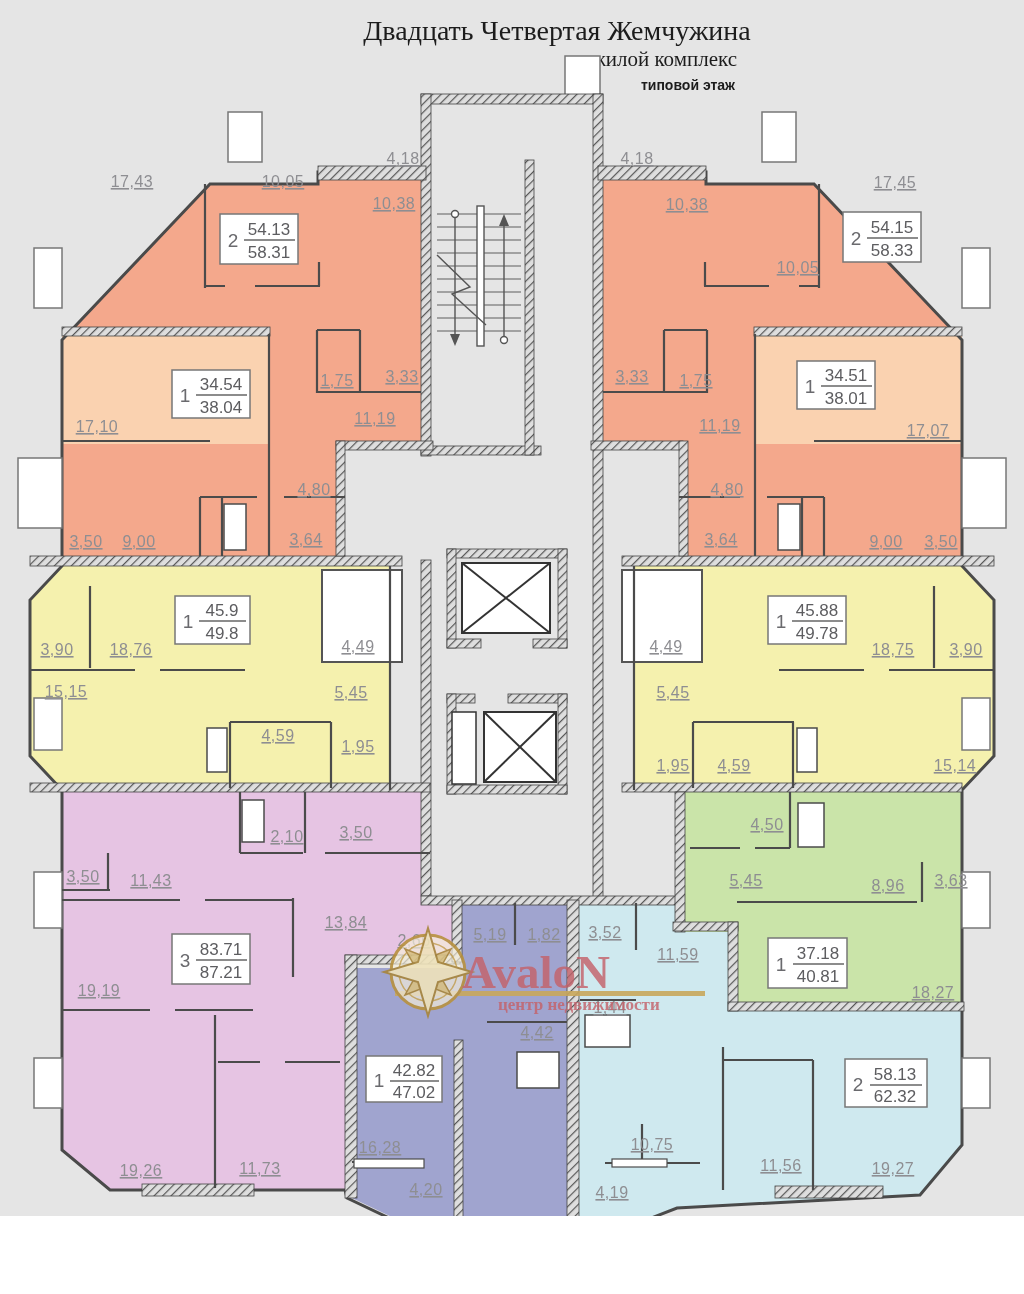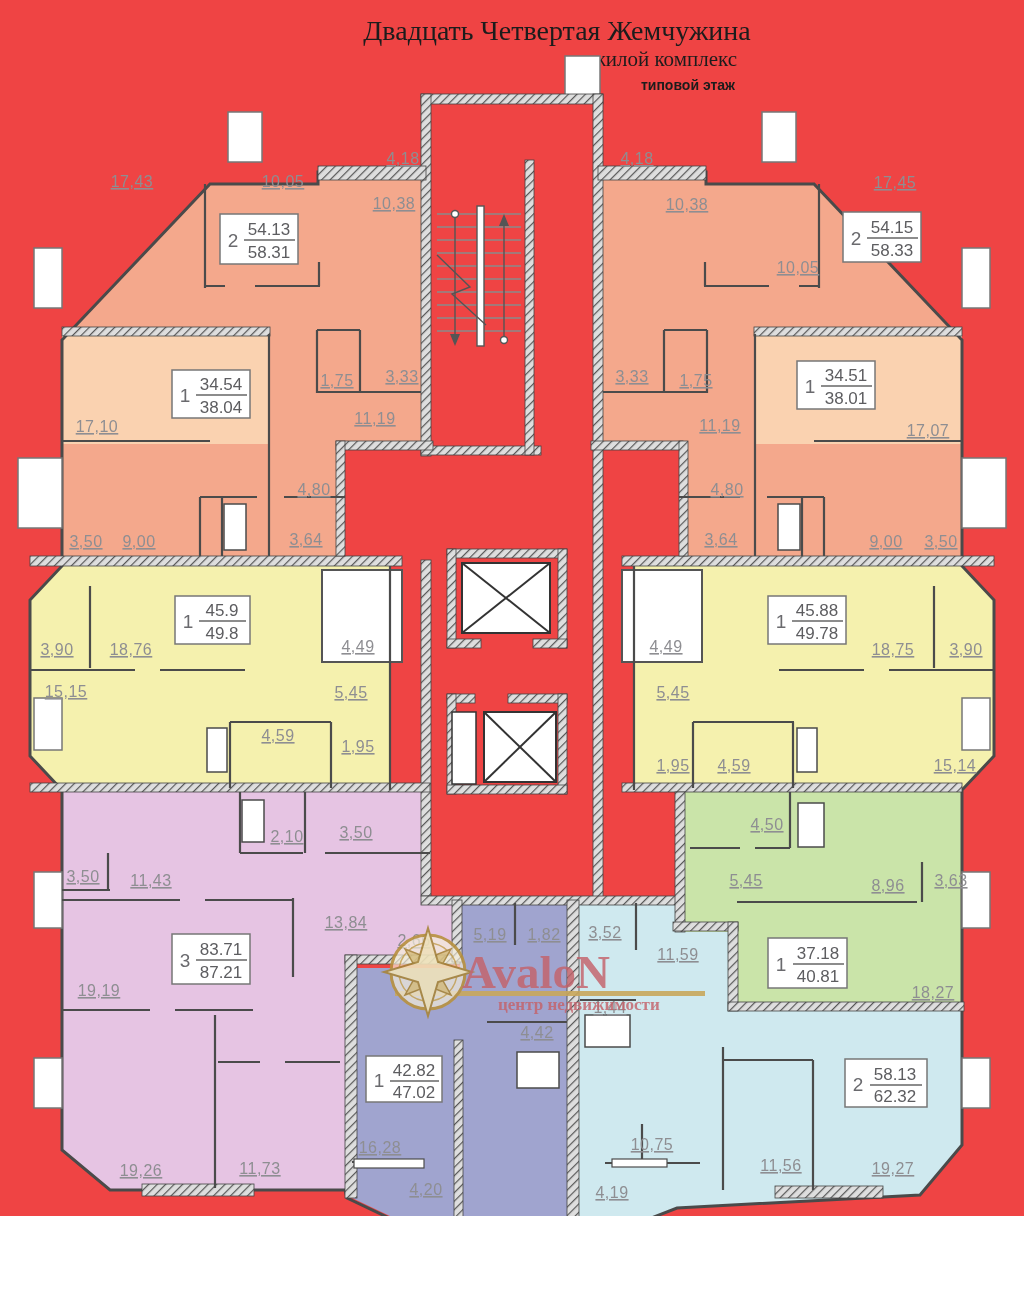--- a/index.html
+++ b/index.html
@@ -1,16 +1,16 @@
 <!DOCTYPE html>
 <html><head>
 <meta charset="utf-8">
 <style>
   html,body{margin:0;padding:0;background:#fff;}
-  #stage{position:relative;width:1024px;height:1216px;background:#ef4444;overflow:hidden;
+  #stage{position:relative;width:1024px;height:1216px;background:#e5e5e5;overflow:hidden;
          font-family:"Liberation Sans",sans-serif;}
   svg{position:absolute;left:0;top:0;}
   text{user-select:none;}
   .dim{font-family:"Liberation Sans",sans-serif;font-size:16px;fill:#8e8e92;
        letter-spacing:.5px;text-decoration:underline;text-anchor:middle;}
   .boxnum{font-family:"Liberation Sans",sans-serif;font-size:17px;fill:#5d5d60;text-anchor:middle;}
   .boxdigit{font-family:"Liberation Sans",sans-serif;font-size:19px;fill:#6a6a6e;text-anchor:middle;}
   .title-main{font-family:"Liberation Serif",serif;font-size:28px;fill:#1c1c1c;text-anchor:middle;}
   .title-sub{font-family:"Liberation Serif",serif;font-size:21px;fill:#1c1c1c;text-anchor:end;}
   .title-floor{font-family:"Liberation Sans",sans-serif;font-size:14px;font-weight:bold;fill:#1c1c1c;text-anchor:end;}

